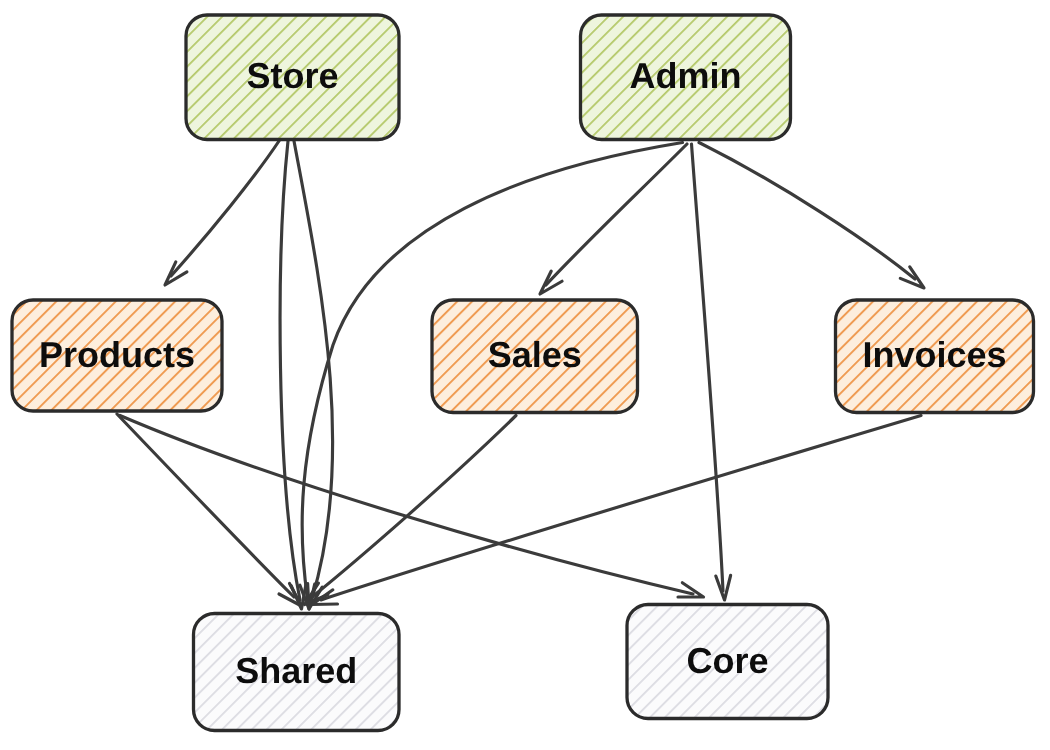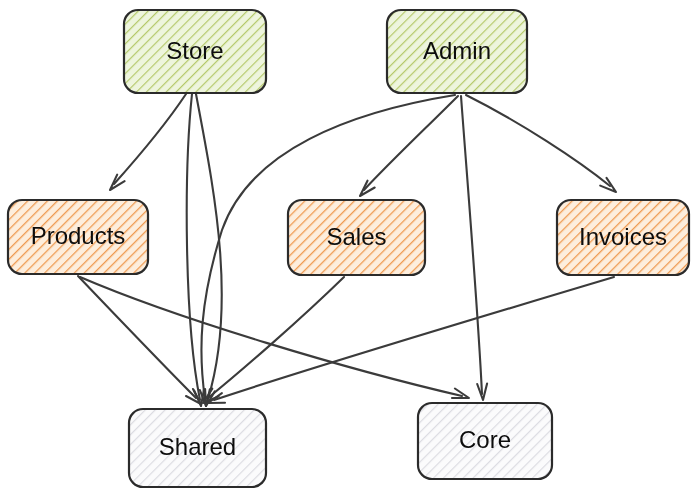--- a/index.html
+++ b/index.html
@@ -1,21 +1,21 @@
 <!DOCTYPE html>
 <html><head>
 <meta charset="utf-8">
 <style>
   html,body{margin:0;padding:0;}
   body{
     width:700px;height:500px;background:#ffffff;
     font-family:"Liberation Sans", sans-serif;
     overflow:hidden;
   }
-  #diagram-root{position:relative;width:700px;height:468px;}
+  #diagram-root{position:relative;width:700px;height:468px;font-weight:bold;}
   svg#graph{position:absolute;left:0;top:0;width:700px;height:500px;display:block;}
   .node-label{
     font-family:"Liberation Sans", sans-serif;
     font-size:24px;
     fill:#0d0d0d;
     text-anchor:middle;
     dominant-baseline:middle;
     pointer-events:none;
   }
   .node-shape{stroke:#2b2b2b;stroke-width:2.2;}

